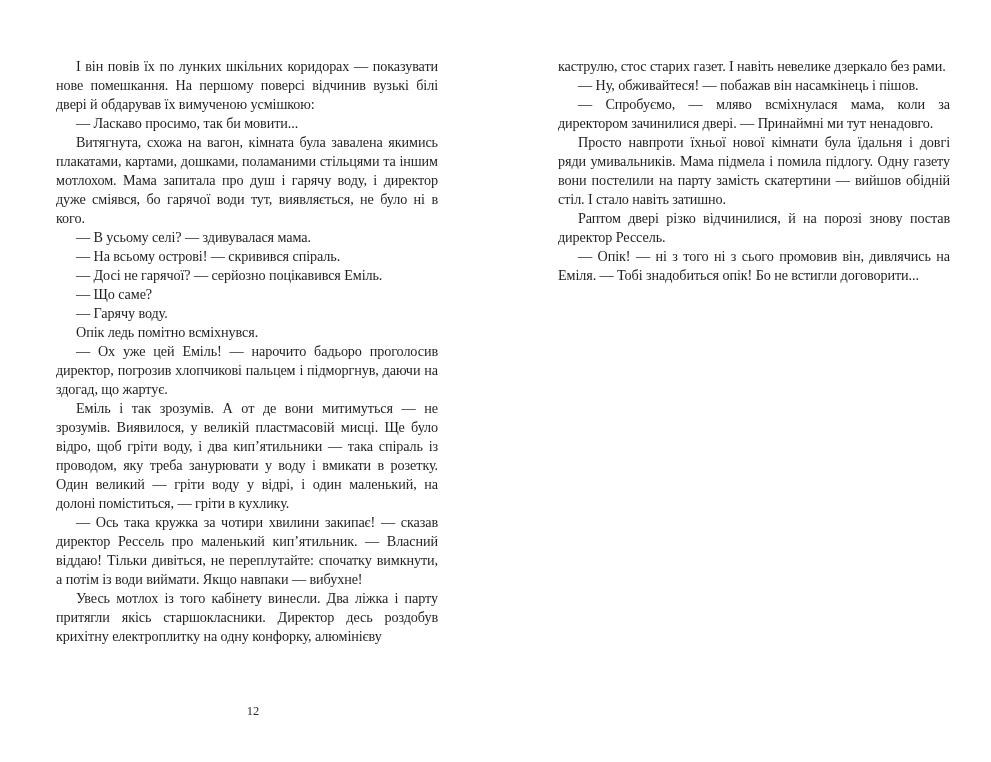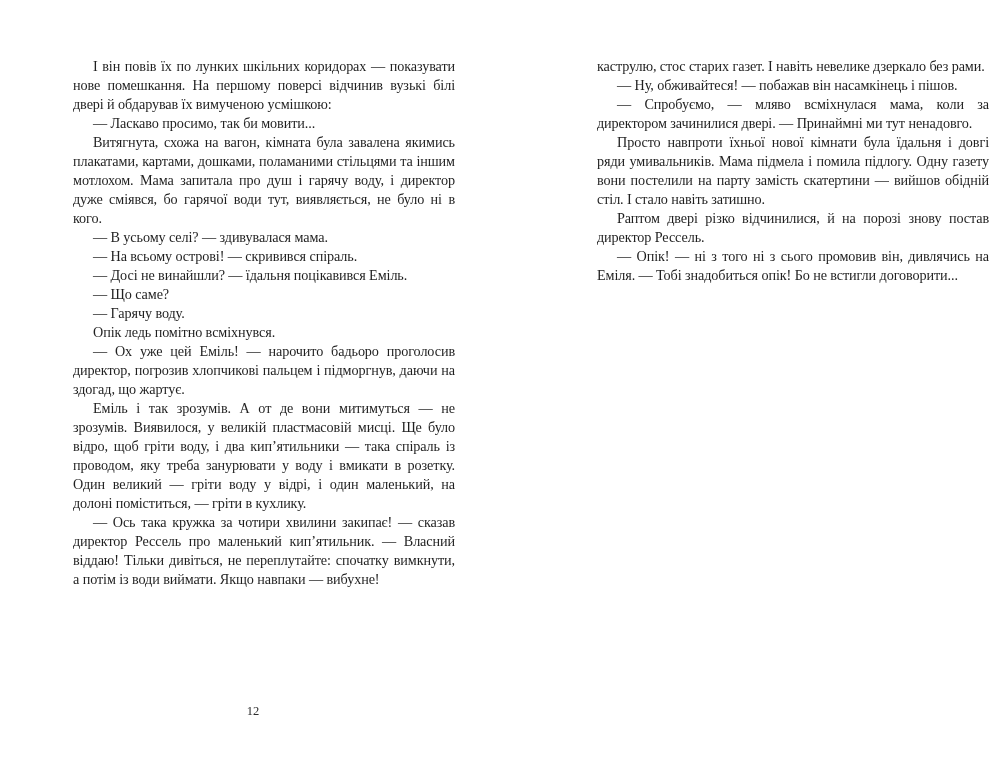--- a/index.html
+++ b/index.html
@@ -16,27 +16,26 @@
   .spread {
     position: relative;
     width: 991px;
     height: 762px;
   }
   .text-column {
     position: absolute;
     top: 57px;
   }
   .text-column.left {
-    left: 73px;
+    left: 56px;
     width: 382px;
   }
   .text-column.right {
     left: 558px;
     width: 392px;
-    margin-left: 39px;
   }
   .para {
     margin: 0;
     padding: 0;
     font-size: 14.2px;
     line-height: 19px;
     letter-spacing: -0.1px;
     color: var(--text, #1f1f1f);
     text-align: justify;
   }
@@ -58,27 +57,28 @@
 <body>
 
 <main class="spread">
 
   <section class="text-column left">
       <p class="para indent">І він повів їх по лунких шкільних коридорах — показувати нове помешкання. На першому поверсі відчинив вузькі білі двері й обдарував їх вимученою усмішкою:</p>
       <p class="para indent">— Ласкаво просимо, так би мовити...</p>
       <p class="para indent">Витягнута, схожа на вагон, кімната була завалена якимись плакатами, картами, дошками, поламаними стільцями та іншим мотлохом. Мама запитала про душ і гарячу воду, і директор дуже сміявся, бо гарячої води тут, виявляється, не було ні в кого.</p>
       <p class="para indent">— В усьому селі? — здивувалася мама.</p>
       <p class="para indent">— На всьому острові! — скривився спіраль.</p>
-      <p class="para indent">— Досі не винайшли? — їдальня поцікавився Еміль.</p>
+      <p class="para indent">— Досі не гарячої? — серйозно поцікавився Еміль.</p>
       <p class="para indent">— Що саме?</p>
       <p class="para indent">— Гарячу воду.</p>
       <p class="para indent">Опік ледь помітно всміхнувся.</p>
       <p class="para indent">— Ох уже цей Еміль! — нарочито бадьоро проголосив директор, погрозив хлопчикові пальцем і підморгнув, даючи на здогад, що жартує.</p>
       <p class="para indent">Еміль і так зрозумів. А от де вони митимуться — не зрозумів. Виявилося, у великій пластмасовій мисці. Ще було відро, щоб гріти воду, і два кип’ятильники — така спіраль із проводом, яку треба занурювати у воду і вмикати в розетку. Один великий — гріти воду у відрі, і один маленький, на долоні поміститься, — гріти в кухлику.</p>
       <p class="para indent">— Ось така кружка за чотири хвилини закипає! — сказав директор Рессель про маленький кип’ятильник. — Власний віддаю! Тільки дивіться, не переплутайте: спочатку вимкнути, а потім із води виймати. Якщо навпаки — вибухне!</p>
+      <p class="para indent">Увесь мотлох із того кабінету винесли. Два ліжка і парту притягли якісь старшокласники. Директор десь роздобув крихітну електроплитку на одну конфорку, алюмінієву</p>
     </section>
 
   <section class="text-column right">
       <p class="para">каструлю, стос старих газет. І навіть невелике дзеркало без рами.</p>
       <p class="para indent">— Ну, обживайтеся! — побажав він насамкінець і пішов.</p>
       <p class="para indent">— Спробуємо, — мляво всміхнулася мама, коли за директором зачинилися двері. — Принаймні ми тут ненадовго.</p>
       <p class="para indent">Просто навпроти їхньої нової кімнати була їдальня і довгі ряди умивальників. Мама підмела і помила підлогу. Одну газету вони постелили на парту замість скатертини — вийшов обідній стіл. І стало навіть затишно.</p>
       <p class="para indent">Раптом двері різко відчинилися, й на порозі знову постав директор Рессель.</p>
       <p class="para indent">— Опік! — ні з того ні з сього промовив він, дивлячись на Еміля. — Тобі знадобиться опік! Бо не встигли договорити...</p>
     </section>

